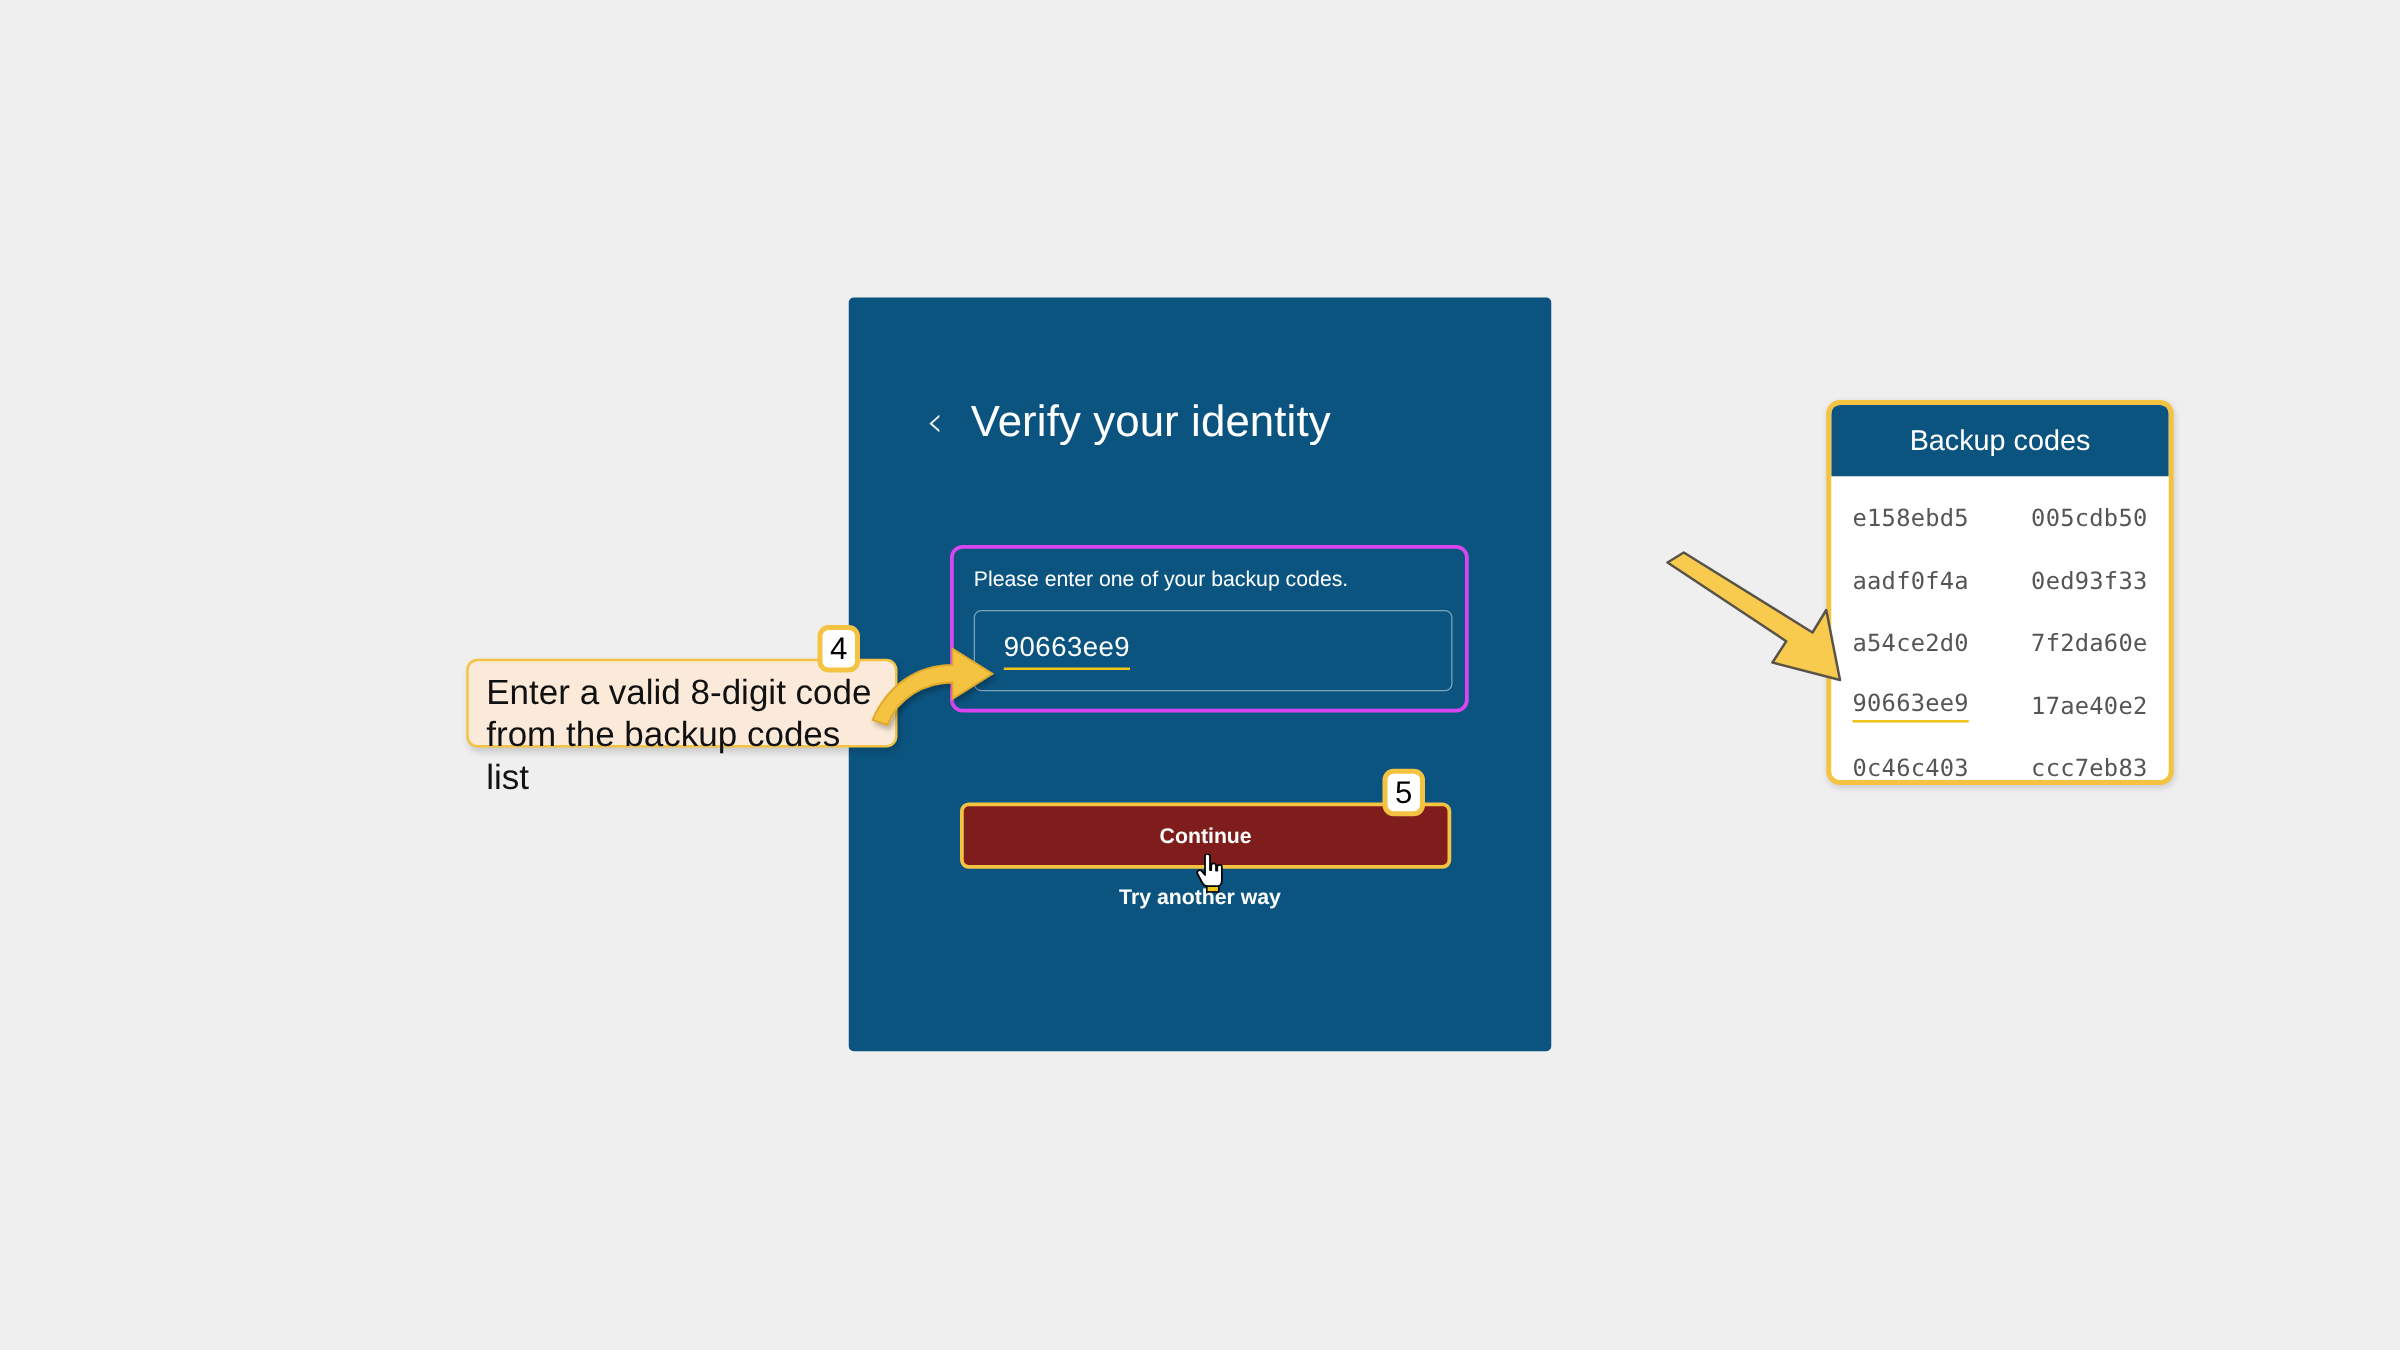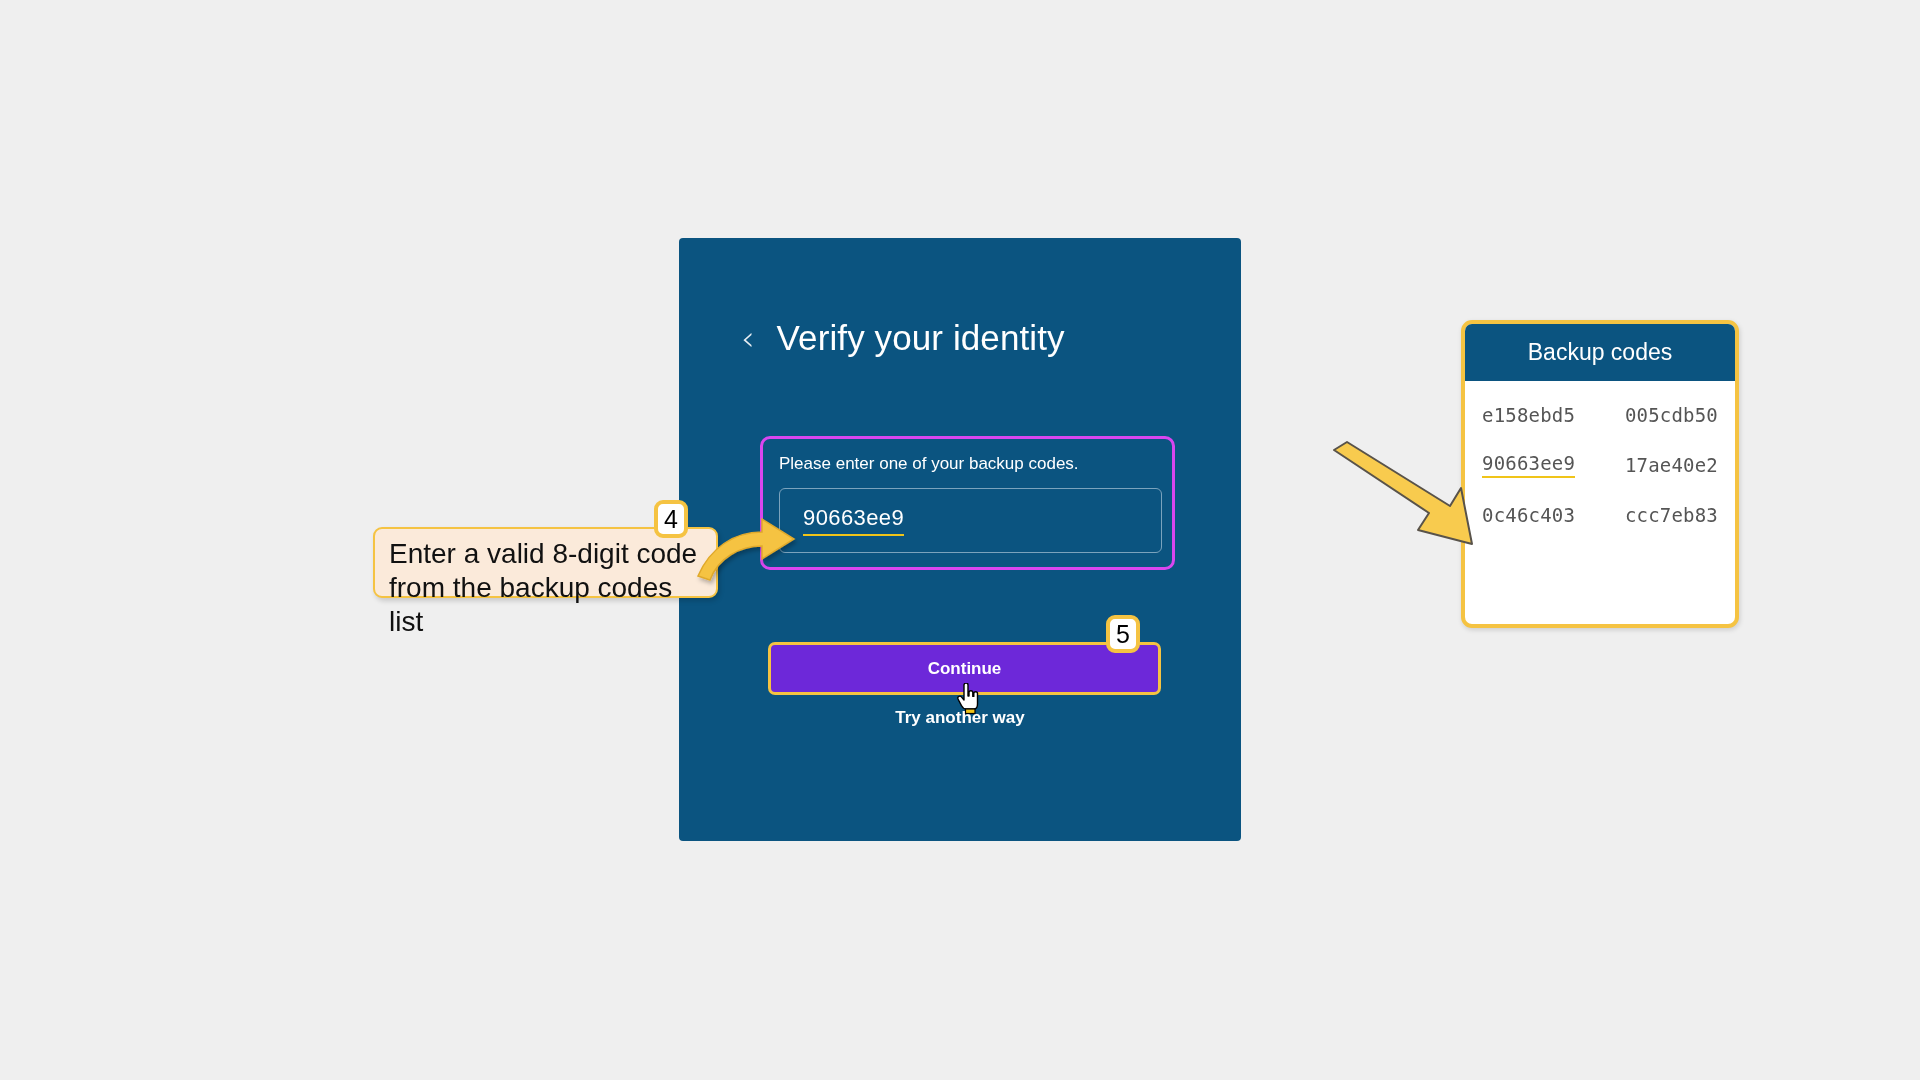--- a/index.html
+++ b/index.html
@@ -97,21 +97,21 @@
     font-family: "Liberation Sans", sans-serif;
   }
 
   
   #continue-button {
     position: absolute;
     left: 89px;
     top: 404px;
     width: 393px;
     height: 53px;
-    background: #6d28d9;
+    background: #7f1d1d;
     border: 3px solid #f5c342;
     border-radius: 7px;
     color: #ffffff;
     font-size: 17px;
     font-weight: 700;
     display: flex;
     align-items: center;
     justify-content: center;
     cursor: pointer;
   }
@@ -291,20 +291,28 @@
 </svg>
 
 <div id="backup-codes-panel">
   <div id="backup-codes-title">Backup codes</div>
   <div id="backup-codes-list">
     <div class="code-row">
       <span class="code-cell">e158ebd5</span>
       <span class="code-cell">005cdb50</span>
     </div>
     <div class="code-row">
+      <span class="code-cell">aadf0f4a</span>
+      <span class="code-cell">0ed93f33</span>
+    </div>
+    <div class="code-row">
+      <span class="code-cell">a54ce2d0</span>
+      <span class="code-cell">7f2da60e</span>
+    </div>
+    <div class="code-row">
       <span class="code-cell highlighted">90663ee9</span>
       <span class="code-cell">17ae40e2</span>
     </div>
     <div class="code-row">
       <span class="code-cell">0c46c403</span>
       <span class="code-cell">ccc7eb83</span>
     </div>
   </div>
 </div>
 

